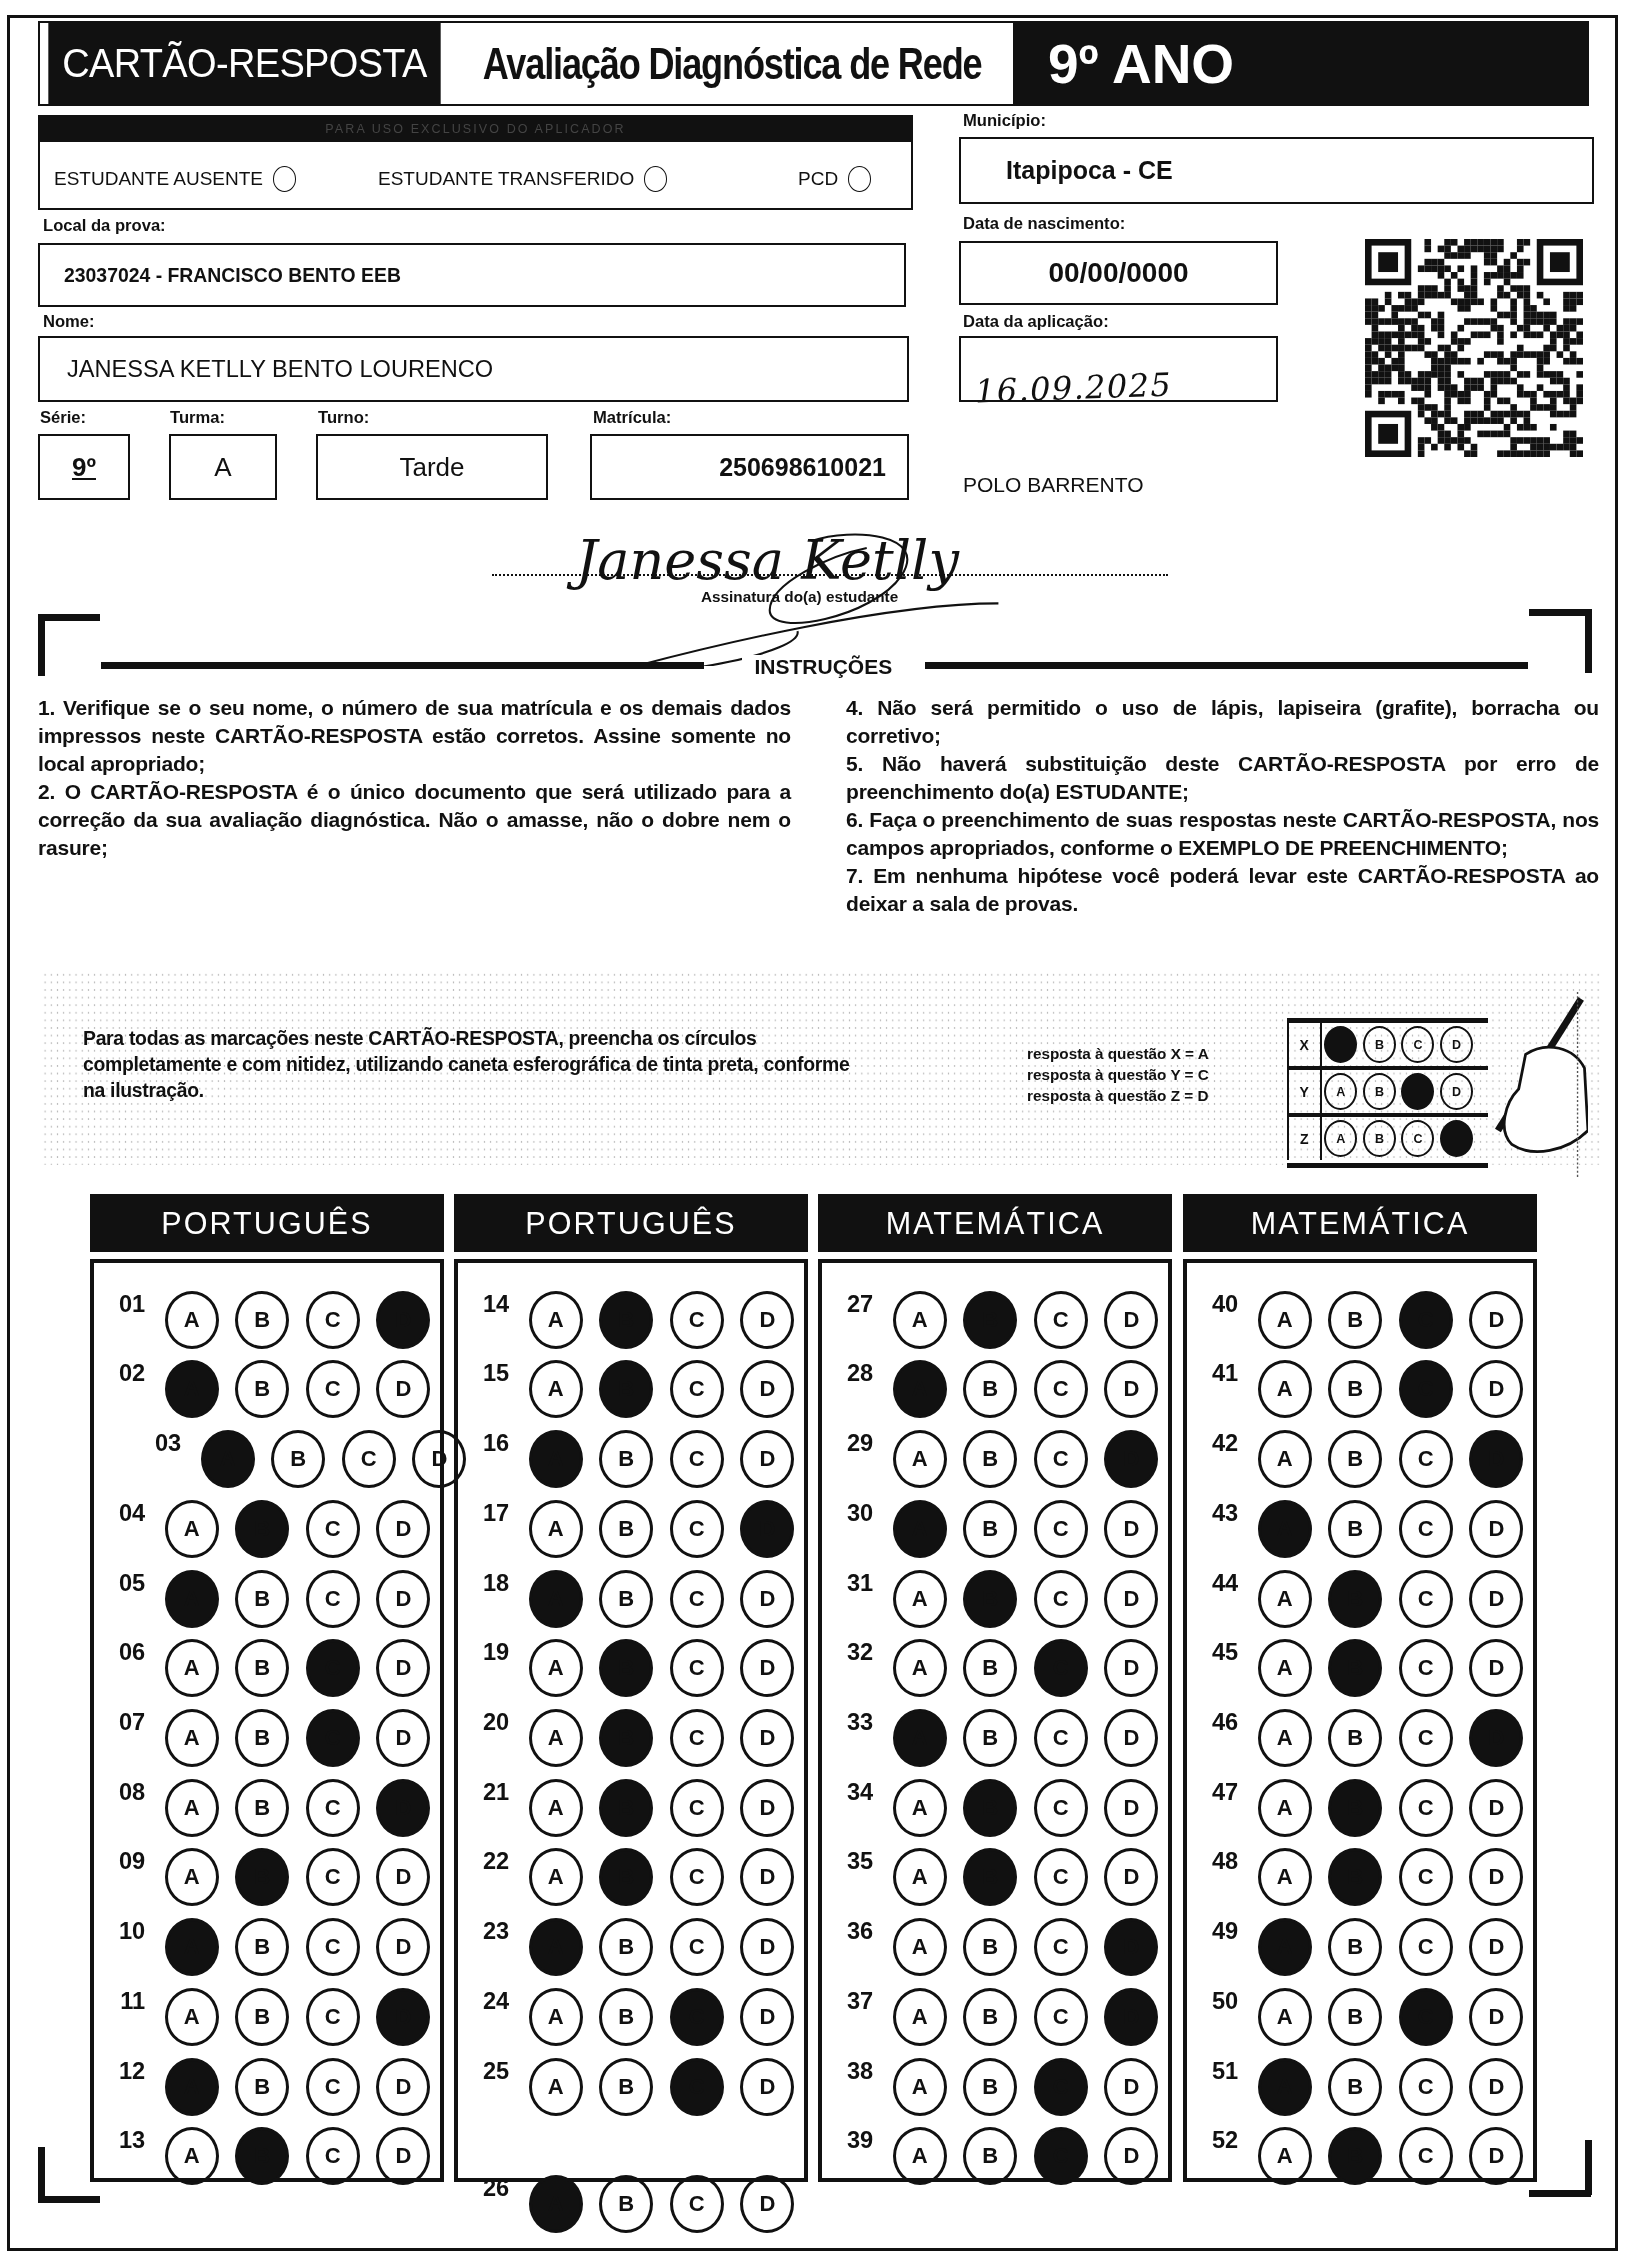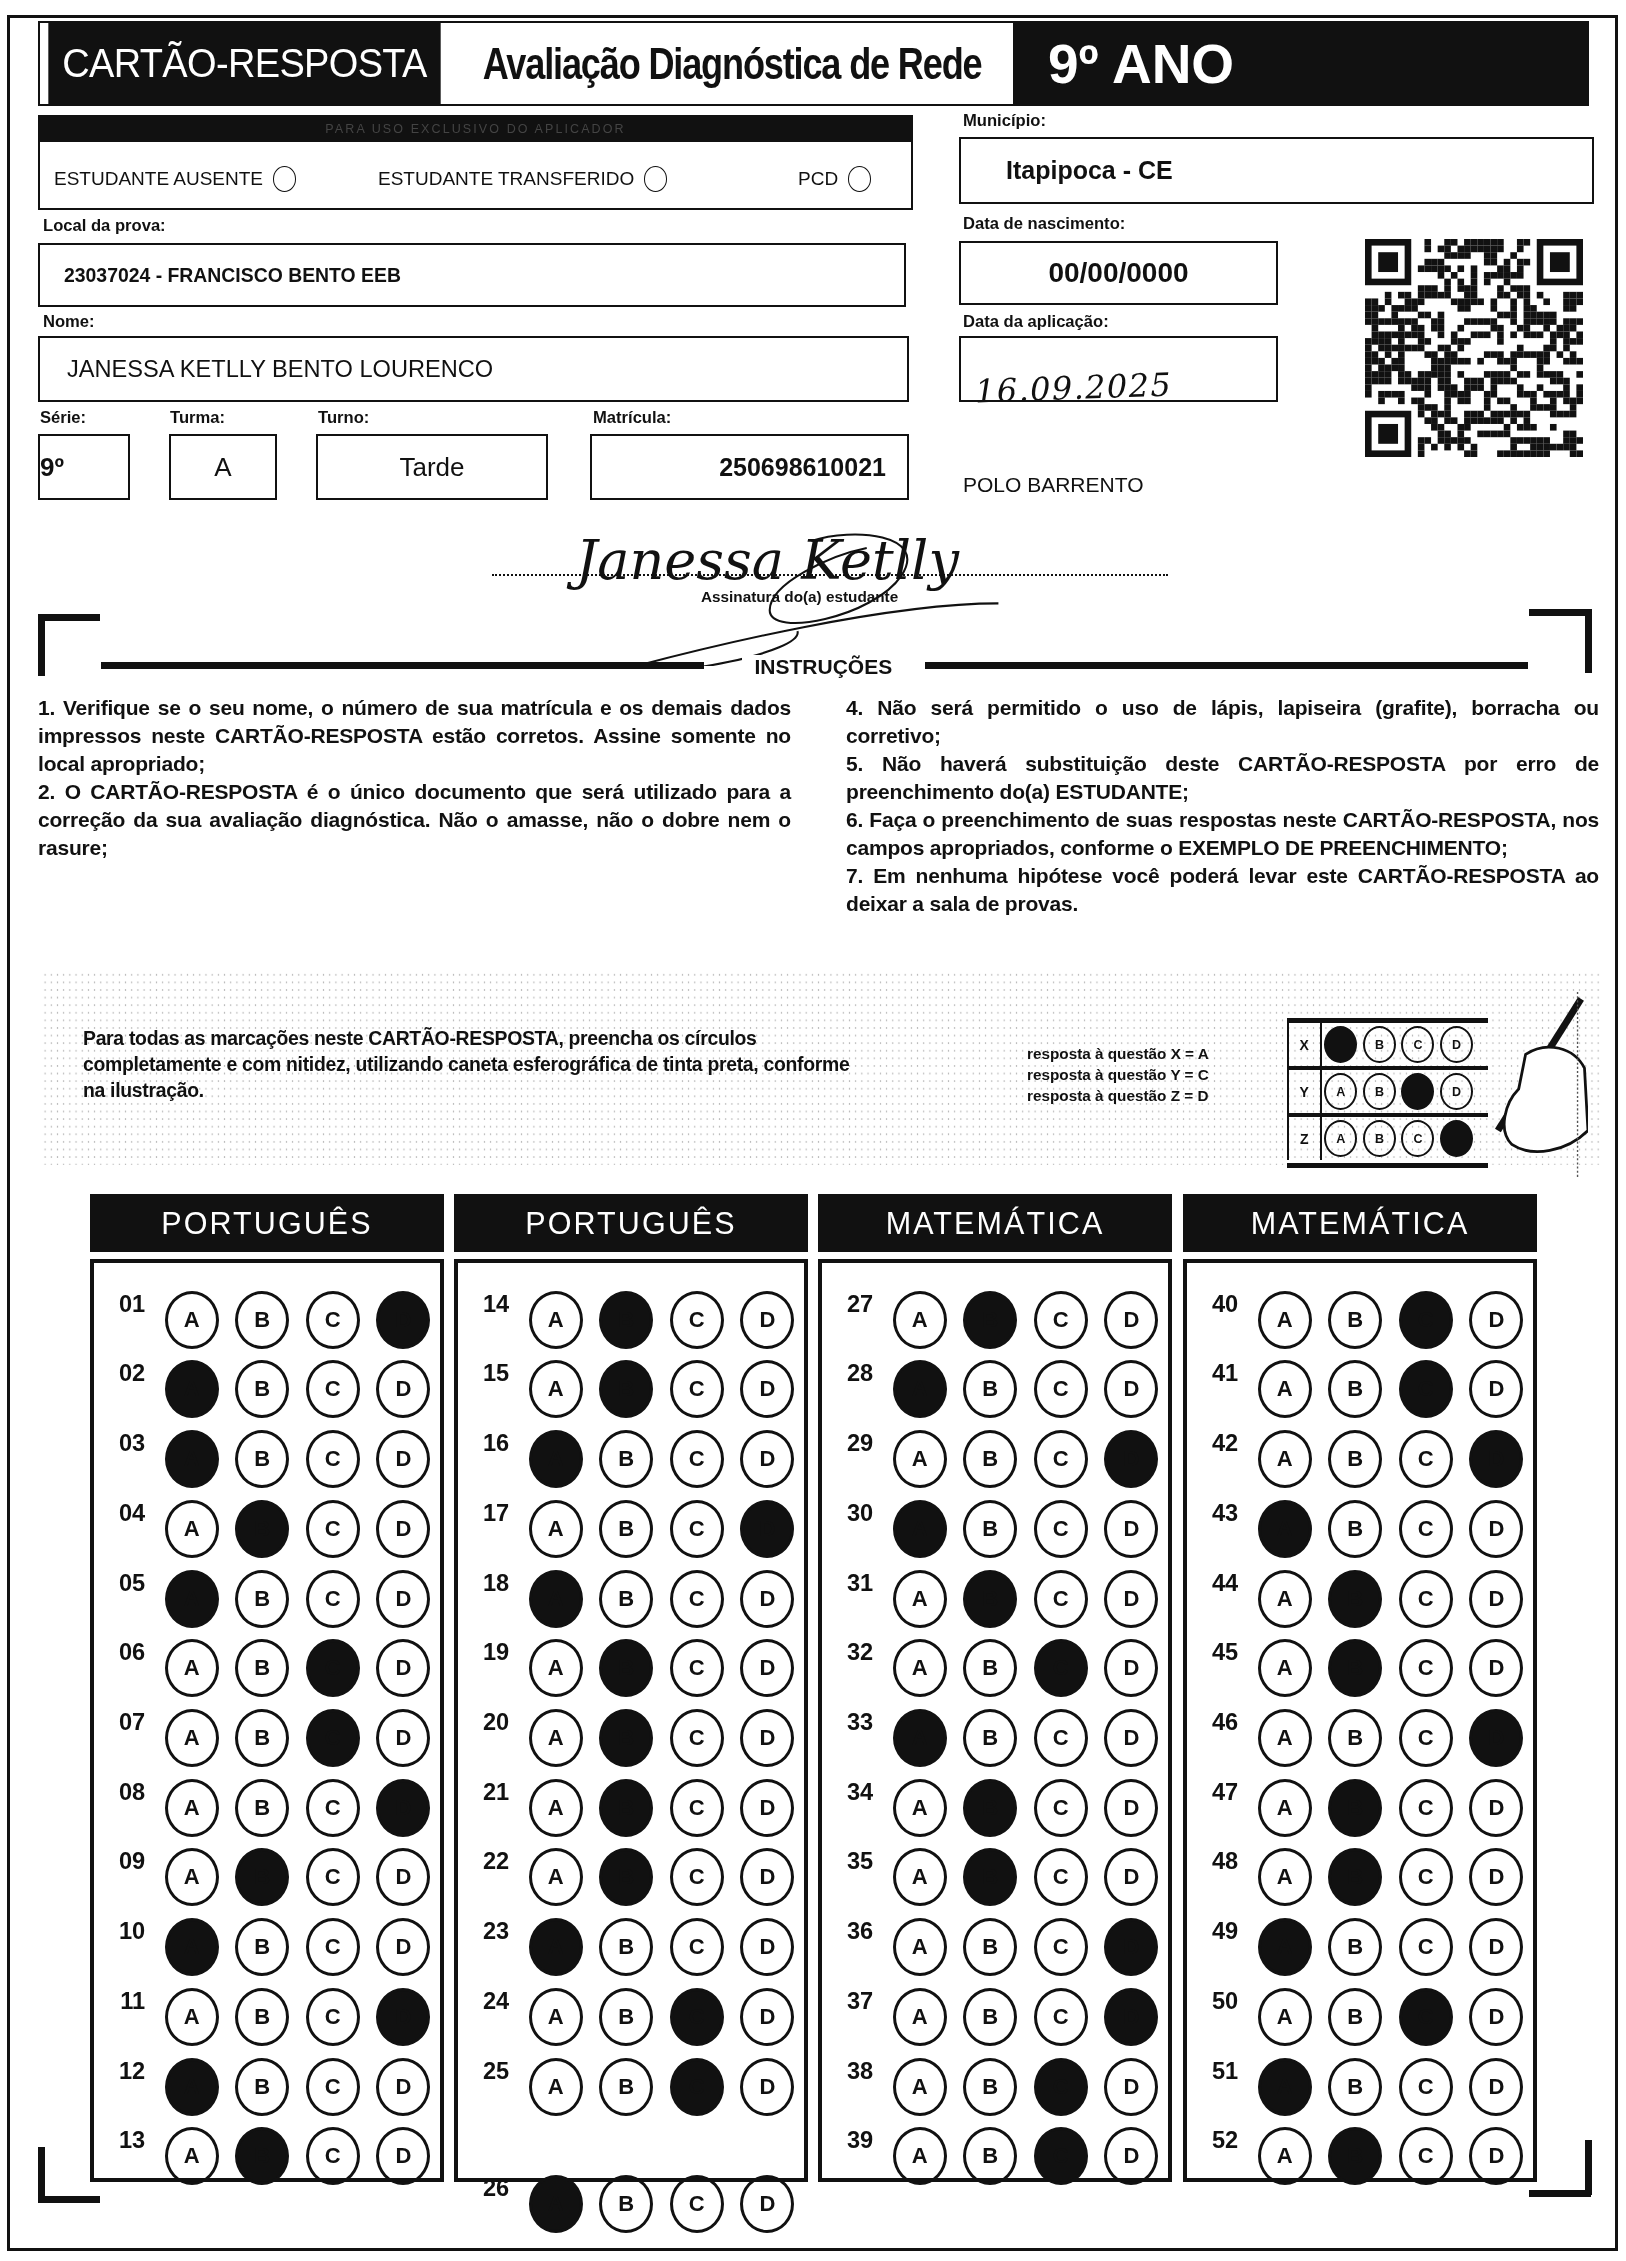--- a/index.html
+++ b/index.html
@@ -104,21 +104,21 @@
 <div class="abs lbl" style="left:43px; top:216px;">Local da prova:</div>
 <div class="abs field" style="left:38px; top:243px; width:868px; height:64px; padding-left:24px; font-size:19.4px;">
   <span>23037024 - FRANCISCO BENTO EEB</span>
 </div>
 <div class="abs lbl" style="left:43px; top:312px;">Nome:</div>
 <div class="abs field" style="left:38px; top:336px; width:871px; height:66px; padding-left:27px; font-size:23.6px; font-weight:normal;">
   <span>JANESSA KETLLY BENTO LOURENCO</span>
 </div>
 
 <div class="abs lbl" style="left:40px; top:408px;">Série:</div>
-<div class="abs field" style="left:38px; top:434px; width:92px; height:66px; justify-content:flex-start; font-size:26px;">
+<div class="abs field" style="left:38px; top:434px; width:92px; height:66px; justify-content:center; font-size:26px;text-decoration:underline;">
   <span>9º</span>
 </div>
 <div class="abs lbl" style="left:170px; top:408px;">Turma:</div>
 <div class="abs field" style="left:169px; top:434px; width:108px; height:66px; justify-content:center; font-size:26px; font-weight:normal;">
   <span>A</span>
 </div>
 <div class="abs lbl" style="left:318px; top:408px;">Turno:</div>
 <div class="abs field" style="left:316px; top:434px; width:232px; height:66px; justify-content:center; font-size:26px; font-weight:normal;">
   <span>Tarde</span>
 </div>
@@ -701,21 +701,21 @@
         <span class="bubble">C</span>
         <span class="bubble filled">D</span>
       </div>
       <div class="q-row" style="top: 97px;">
         <span class="q-num">02</span>
         <span class="bubble filled">A</span>
         <span class="bubble">B</span>
         <span class="bubble">C</span>
         <span class="bubble">D</span>
       </div>
-      <div class="q-row" style="top: 167px;">
+      <div class="q-row" style="top: 167px; padding-left: 36px;">
         <span class="q-num">03</span>
         <span class="bubble filled">A</span>
         <span class="bubble">B</span>
         <span class="bubble">C</span>
         <span class="bubble">D</span>
       </div>
       <div class="q-row" style="top: 237px;">
         <span class="q-num">04</span>
         <span class="bubble">A</span>
         <span class="bubble filled">B</span>

